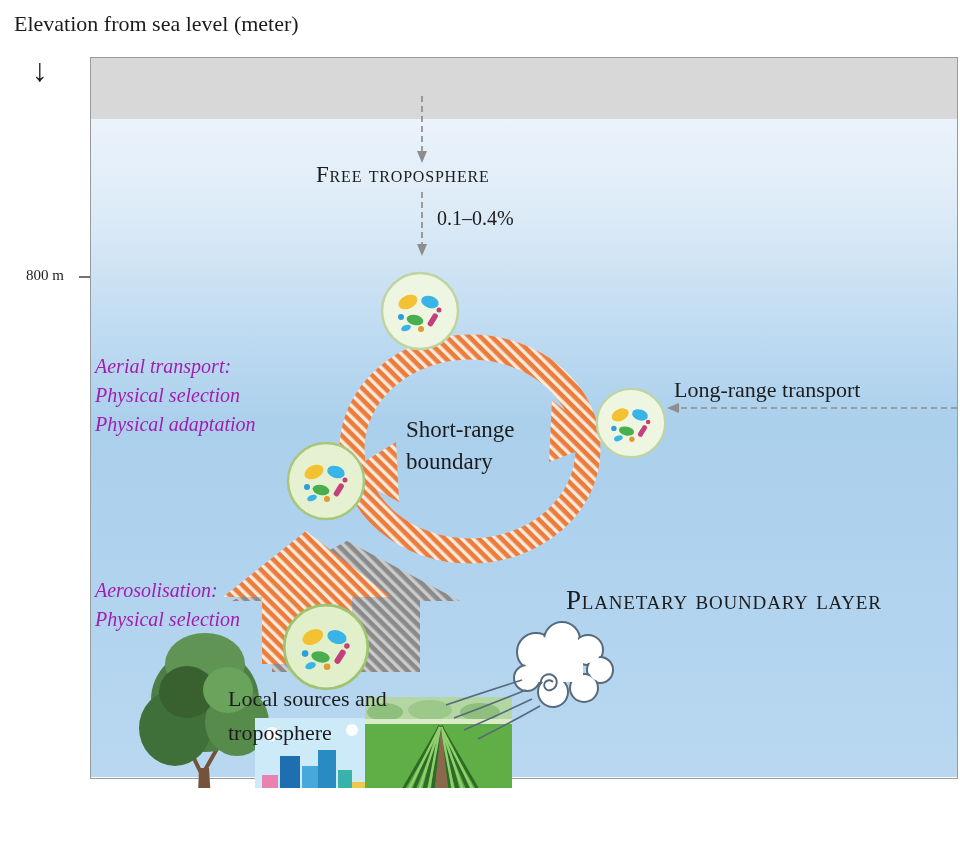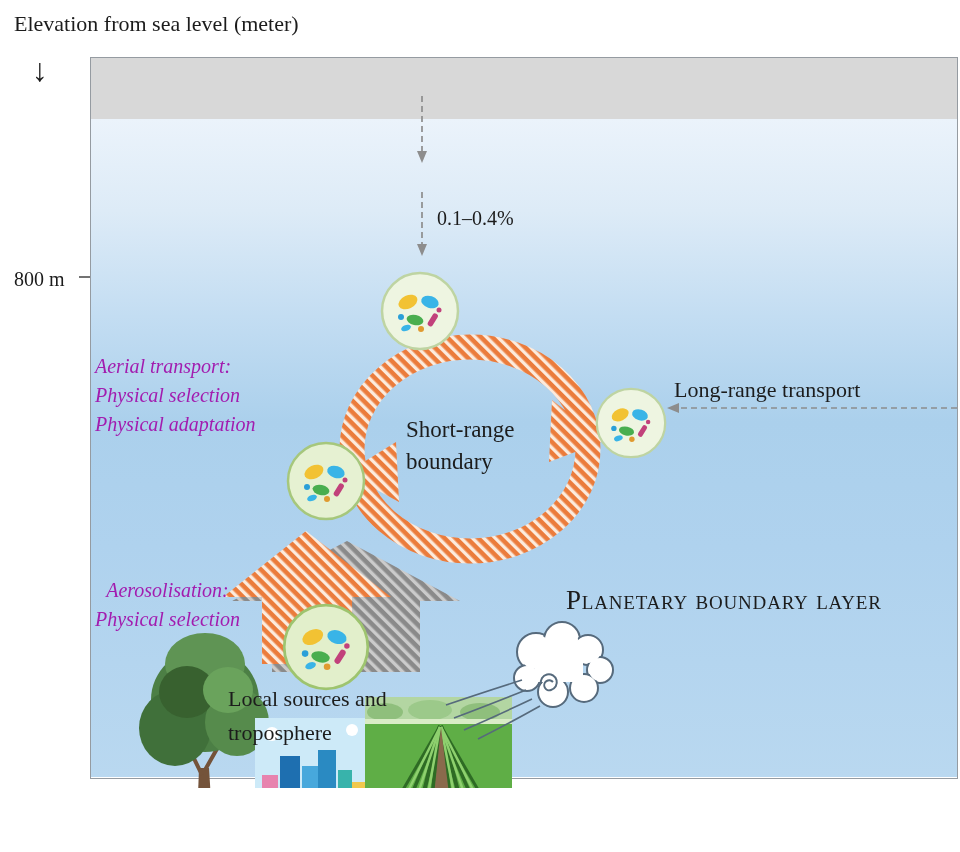--- a/index.html
+++ b/index.html
@@ -11,26 +11,26 @@
        background:linear-gradient(180deg,#ebf3fb 0%,#ddebf7 14%,#c3ddf2 30%,#abd0ec 46%,#afd2ee 65%,#b9d8f0 100%);}
   .overlay{position:absolute;left:0;top:0;pointer-events:none;}
   .label{position:absolute;line-height:1.3;}
   .sc{font-variant:small-caps;letter-spacing:0.8px;}
   .orange{color:#a21caf;font-style:italic;}
   .title{left:14px;top:10px;font-size:22px;}
   .down-arrow{left:32px;top:50px;font-size:32px;font-weight:700;}
   .strato-label{left:330px;top:62px;font-size:23px;}
   .freetropo-label{left:316px;top:160px;font-size:23px;}
   .percent-label{left:437px;top:205px;font-size:20px;}
-  .tick-label{left:14px;top:266px;font-size:20px;}
+  .tick-label{left:26px;top:266px;font-size:15px;}
   .aerial-note{left:95px;top:352px;font-size:20px;line-height:1.45;}
   .shortrange-label{left:406px;top:414px;font-size:23px;width:150px;line-height:1.4;}
   .longrange-label{left:674px;top:376px;font-size:22px;}
   .pbl-label{left:566px;top:583px;font-size:27px;}
-  .aerosol-note{left:95px;top:576px;font-size:20px;line-height:1.45;text-align:center;}
+  .aerosol-note{left:95px;top:576px;font-size:20px;line-height:1.45;}
   .localsources-label{left:228px;top:682px;font-size:22px;width:200px;line-height:1.55;}
 </style>
 </head>
 <body>
 
 <div class="page">
 
   <div class="label title">Elevation from sea level (meter)</div>
   <div class="label down-arrow">↓</div>
 
@@ -180,20 +180,21 @@
       <path d="M541,684 a8,8 0 1 1 10,6 a5,5 0 1 1 2,-8" fill="none"></path>
       <g fill="none" stroke-width="1.6">
         <path d="M522,680 Q478,694 446,705"></path>
         <path d="M526,690 Q486,706 454,718"></path>
         <path d="M532,699 Q496,716 464,730"></path>
         <path d="M540,706 Q508,724 478,739"></path>
       </g>
     </g>
   </svg>
 
+  <div class="label sc freetropo-label">Free troposphere</div>
   <div class="label percent-label">0.1–0.4%</div>
   <div class="label tick-label">800 m</div>
 
   <div class="label orange aerial-note">
     <div>Aerial transport:</div>
     <div>Physical selection</div>
     <div>Physical adaptation</div>
   </div>
 
   <div class="label shortrange-label">Short-range boundary</div>

